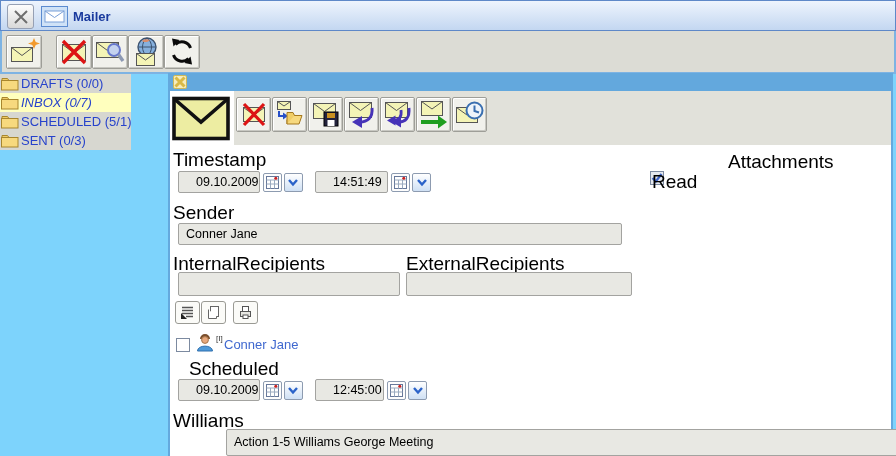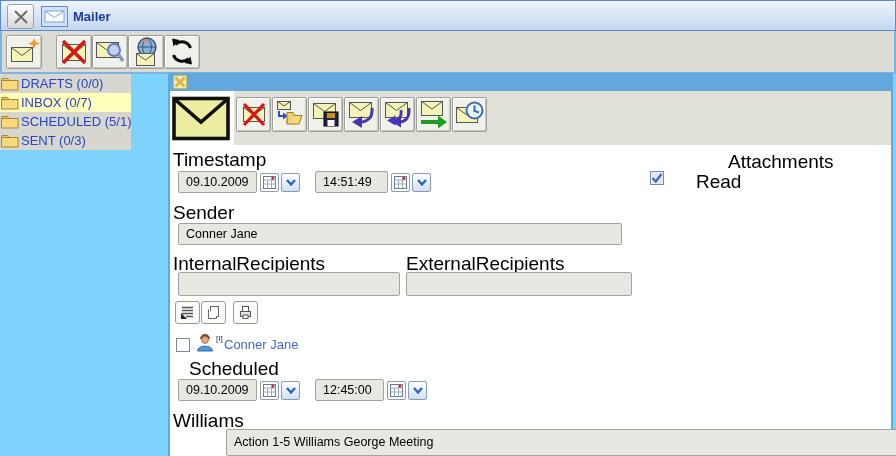--- a/index.html
+++ b/index.html
@@ -24,21 +24,21 @@
   .tbtn { position:absolute; top:4px; width:36px; height:34px;
     background:#f1f1ec; border:1px solid #9e9e98; border-radius:2px;
     box-shadow: inset 1px 1px 0 #ffffff, inset -1px -1px 0 #c8c8c2;
     cursor:pointer; padding:0; }
   .tbtn .ic { position:absolute; left:0; top:0; width:100%; height:100%; }
 
   
   .sidebar { position:absolute; left:0; top:74px; width:131px; }
   .folder-row { height:19px; background:#d7d7d0; display:flex; align-items:center;
     cursor:pointer; white-space:nowrap; }
-  .folder-row.selected { background:#ffffbe; }
+  .folder-row.selected { background:#ffffbe;font-style:italic; }
   .folder-ic { margin-left:1px; margin-right:2px; flex:0 0 auto; display:flex; }
   .folder-label { font-size:13px; color:#2743cb; }
 
   
   .panel { position:absolute; left:168px; top:73px; width:725px; height:383px;
     border-left:2px solid #64a9de; border-right:2px solid #64a9de; background:#fff; }
   .panel-strip { position:absolute; left:0; top:0; width:721px; height:18px; background:#63a8dd; }
   .panel-close { position:absolute; left:3px; top:2px; width:14px; height:14px;
     background:#f5ecbc; border:1px solid #cdb95a; border-radius:2px; padding:0; cursor:pointer;
     display:flex; align-items:center; justify-content:center; }
@@ -53,21 +53,21 @@
 
   .panel-body { position:absolute; left:0; top:72px; width:721px; height:311px; background:#fff; }
   .flabel { position:absolute; font-size:19px; color:#000; white-space:nowrap; }
 
   .field { position:absolute; height:22px; background:#e8e8e3; border:1px solid #a3a3a0;
     border-radius:2px; font-size:12.5px; color:#000; line-height:20px; padding-left:7px;
     white-space:nowrap; overflow:hidden; }
 
   .picker { position:absolute; height:22px; display:flex; align-items:center; }
   .picker .ptxt { height:22px; background:#e8e8e3; border:1px solid #a3a3a0; border-radius:2px;
-    font-size:12.5px; line-height:20px; padding-left:7px; flex:1 1 auto; }
+    font-size:12.5px; line-height:20px; padding-left:17px; flex:1 1 auto; }
   .calbtn { width:19px; height:19px; margin-left:3px; background:#fdfdfd; border:1px solid #8d9bb0;
     border-radius:2px; padding:0; cursor:pointer; display:flex; align-items:center; justify-content:center; flex:0 0 auto; }
   .chevbtn { width:19px; height:19px; margin-left:2px; background:linear-gradient(#ffffff,#cfe0f4);
     border:1px solid #8d9bb0; border-radius:2px; padding:0; cursor:pointer;
     display:flex; align-items:center; justify-content:center; flex:0 0 auto; }
 
   .checkbox { position:absolute; width:14px; height:14px; background:#fff; border:1px solid #7c8aa0;
     cursor:pointer; display:flex; align-items:center; justify-content:center; }
   .checkbox.checked { background:#e4e8ee; }
   .checkbox svg { display:none; }
@@ -322,21 +322,21 @@
               <path d="M2,2 L6,6.5 L10,2" fill="none" stroke="#2b63c9" stroke-width="2.4"></path>
             </svg>
         </button>
       </div>
 
       <span class="checkbox checked" style="left:480px; top:26px;">
         <svg width="12" height="12" viewBox="0 0 12 12">
           <path d="M1.5,6 L4.8,9.5 L10.5,2" fill="none" stroke="#3a62c8" stroke-width="2.2"></path>
         </svg>
       </span>
-      <span class="flabel" style="left:526px; top:26px;">Read</span>
+      <span class="flabel" style="left:482px; top:26px;">Read</span>
 
       <span class="flabel" style="left:3px; top:57px;">Sender</span>
       <div class="field" style="left:8px; top:78px; width:444px;">Conner Jane</div>
 
       <span class="flabel" style="left:3px; top:108px;">InternalRecipients</span>
       <span class="flabel" style="left:236px; top:108px;">ExternalRecipients</span>
       <div class="field" style="left:8px; top:127px; width:222px; height:24px;"></div>
       <div class="field" style="left:236px; top:127px; width:226px; height:24px;"></div>
 
       <button class="sbtn" style="left:5px; top:156px;">

